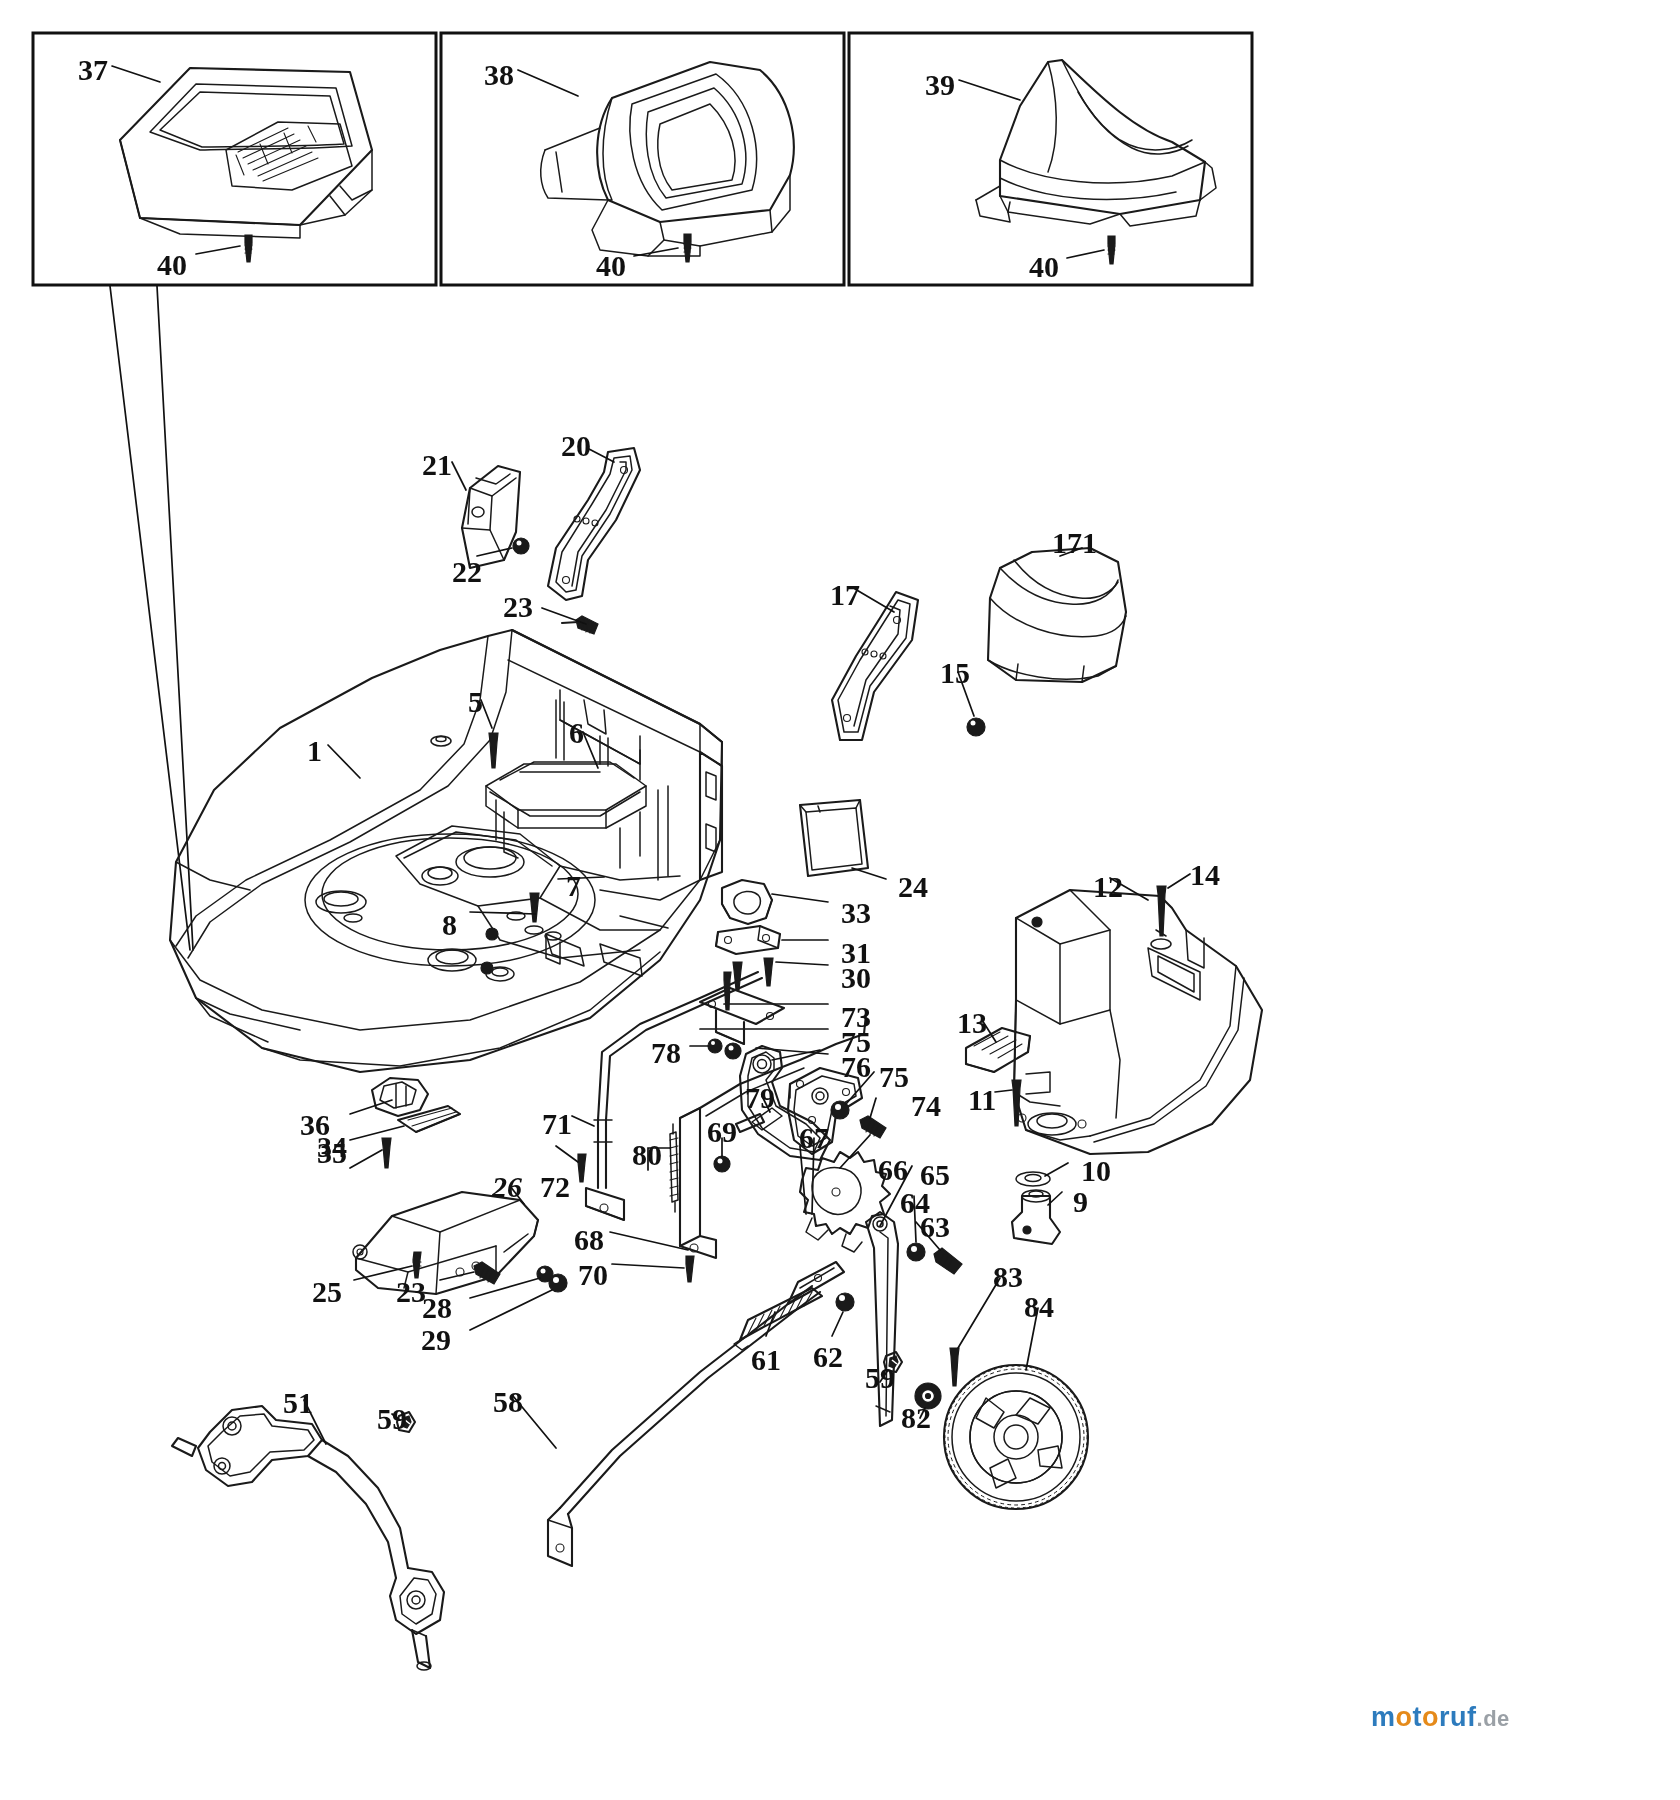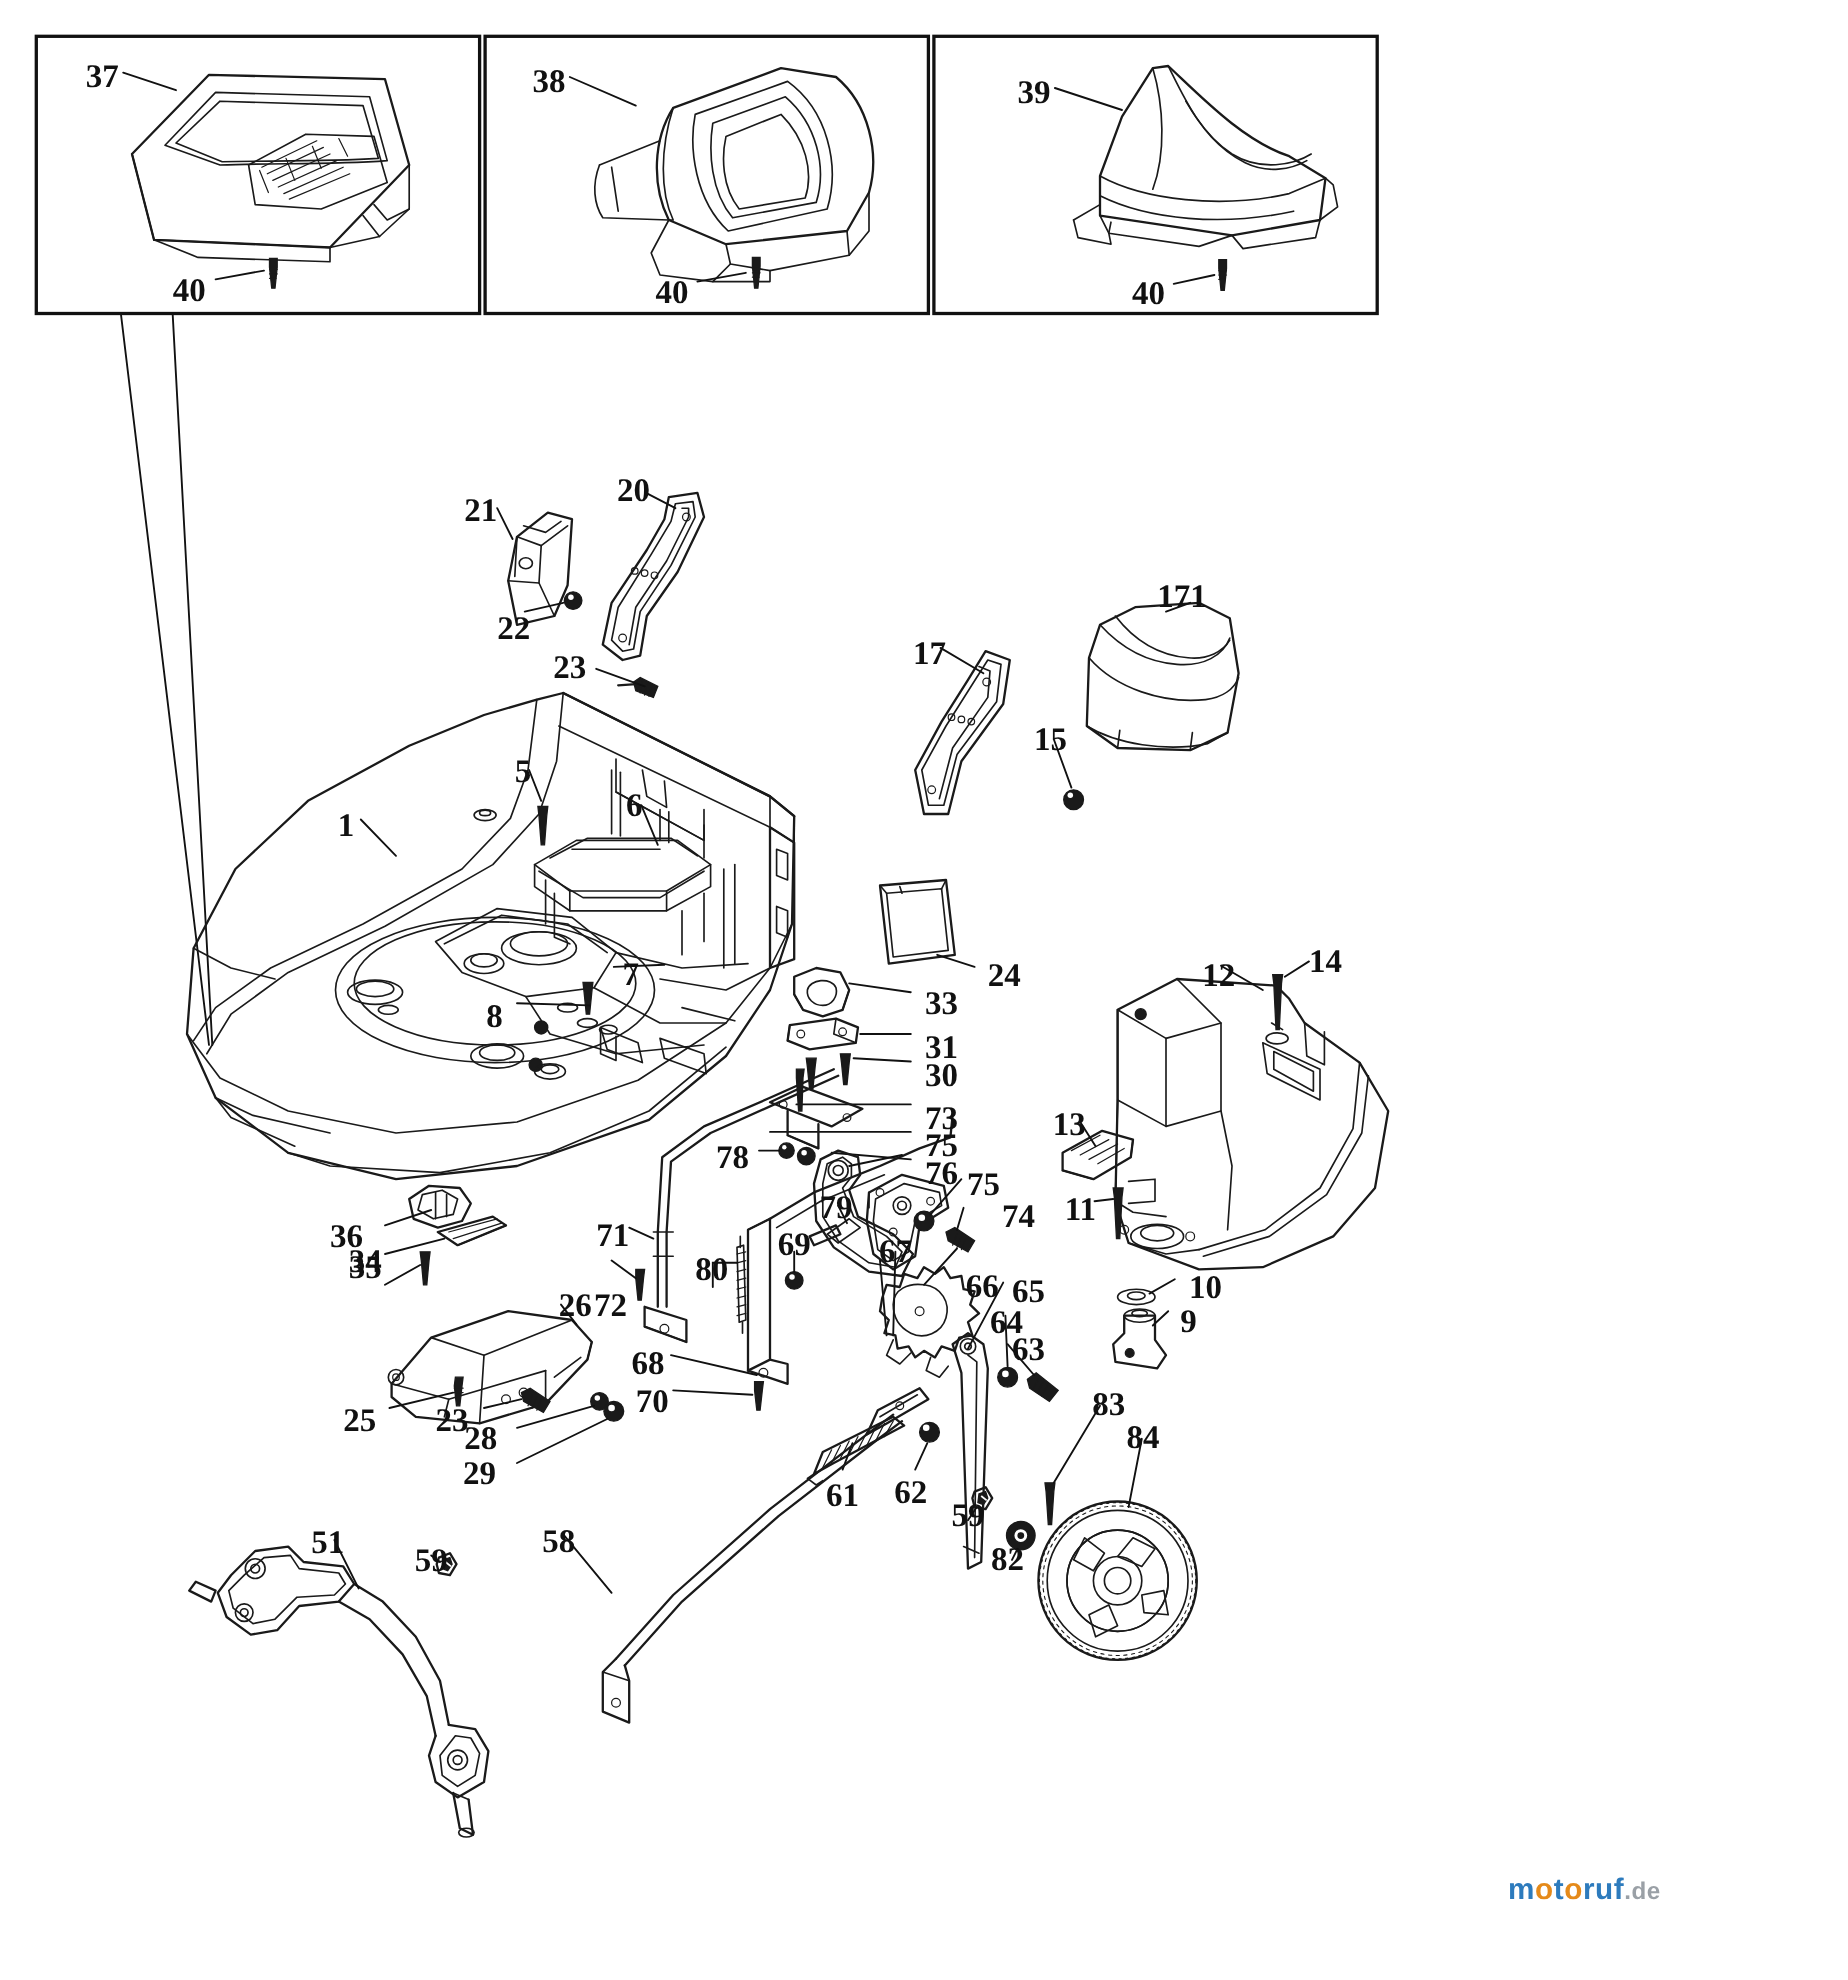--- a/index.html
+++ b/index.html
@@ -715,21 +715,21 @@
       <div class="callout" style="left: 920px; top: 1212px;">63</div>
       <div class="callout" style="left: 813px; top: 1342px;">62</div>
       <div class="callout" style="left: 751px; top: 1345px;">61</div>
       <div class="callout" style="left: 865px; top: 1363px;">59</div>
       <div class="callout" style="left: 901px; top: 1403px;">82</div>
       <div class="callout" style="left: 993px; top: 1262px;">83</div>
       <div class="callout" style="left: 1024px; top: 1292px;">84</div>
       <div class="callout" style="left: 300px; top: 1110px;">36</div>
       <div class="callout" style="left: 317px; top: 1138px;">35</div>
       <div class="callout" style="left: 317px; top: 1132px;">34</div>
-      <div class="callout" style="left: 508px; top: 1172px;">26</div>
+      <div class="callout" style="left: 492px; top: 1172px; font-style: italic;">26</div>
       <div class="callout" style="left: 312px; top: 1277px;">25</div>
       <div class="callout" style="left: 396px; top: 1277px;">23</div>
       <div class="callout" style="left: 422px; top: 1293px;">28</div>
       <div class="callout" style="left: 421px; top: 1325px;">29</div>
       <div class="callout" style="left: 283px; top: 1388px;">51</div>
       <div class="callout" style="left: 377px; top: 1404px;">59</div>
       <div class="callout" style="left: 493px; top: 1387px;">58</div>
     </div>
 
   <div class="wm" style="left:1327px;top:1702px;">

